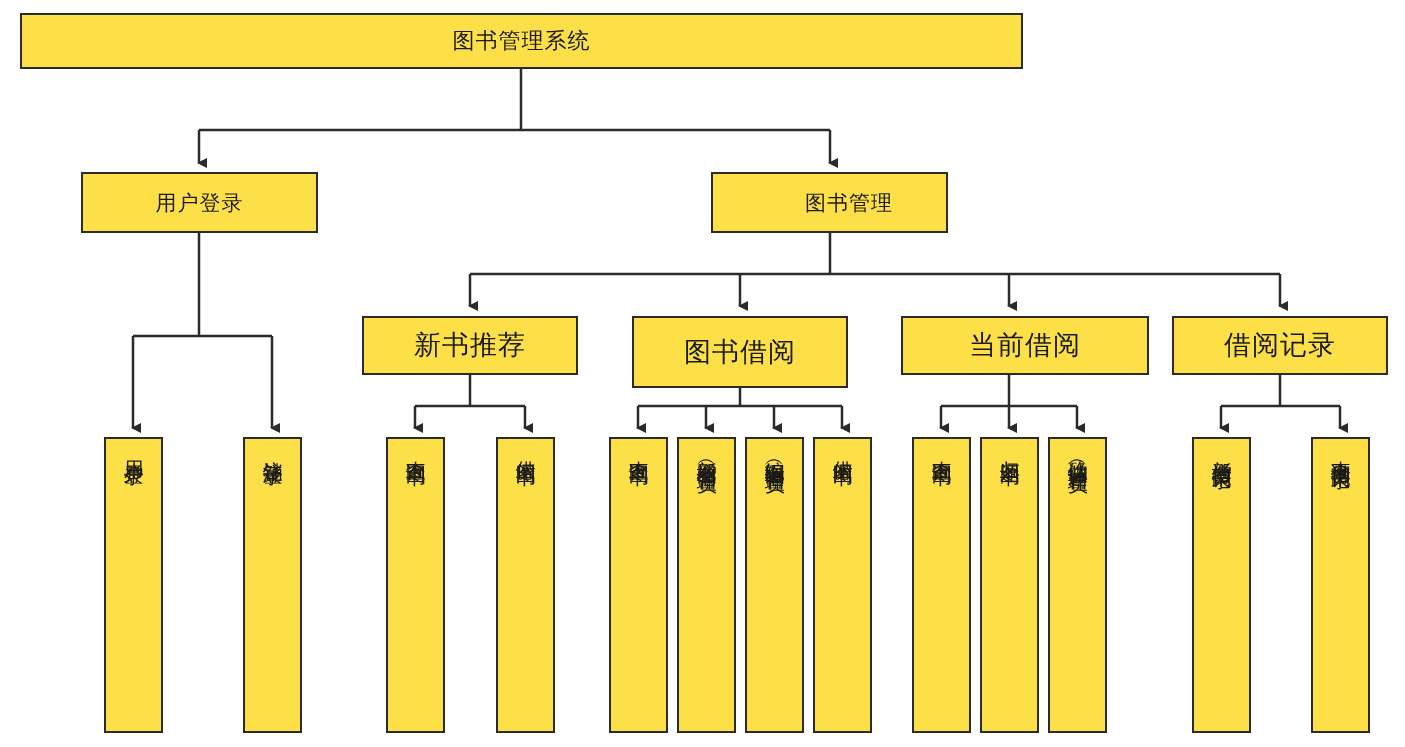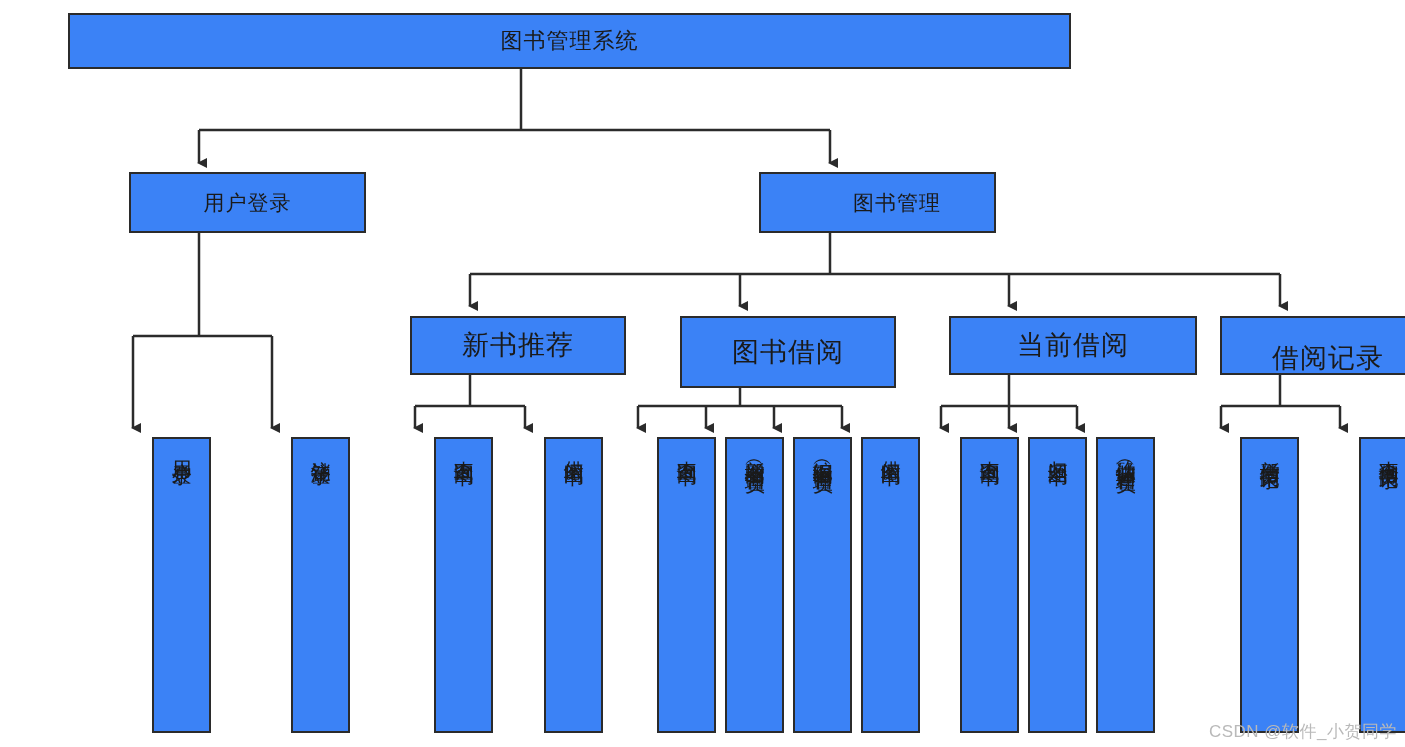--- a/index.html
+++ b/index.html
@@ -8,27 +8,26 @@
     background:#ffffff;
     font-family:"Liberation Sans","DejaVu Sans",sans-serif;
     overflow:hidden;
   }
   #stage{position:relative;width:1405px;height:747px;}
   svg.lines{position:absolute;left:0;top:0;width:1405px;height:747px;pointer-events:none;}
 
   .node{
     position:absolute;
     box-sizing:border-box;
-    background:#3b82f6;
+    background:#fde047;
     border:2.5px solid #2b2b2b;
     display:flex;
     align-items:center;
     justify-content:center;
     color:#1a1a1a;
-    margin-left:48px;
   }
   .node .lbl{
     font-size:21px;
     line-height:1.12;
     letter-spacing:1px;
     white-space:pre;
     text-align:center;
   }
   .node.root .lbl{font-size:22px;}
   .node.lvl2 .lbl{font-size:21px;}
@@ -127,21 +126,21 @@
 
   <div class="node lvl3" style="left:362px;top:316px;width:216px;height:59px;">
     <span class="lbl">新书推荐</span>
   </div>
   <div class="node lvl3" style="left:632px;top:316px;width:216px;height:72px;">
     <span class="lbl">图书借阅</span>
   </div>
   <div class="node lvl3" style="left:901px;top:316px;width:248px;height:59px;">
     <span class="lbl">当前借阅</span>
   </div>
-  <div class="node lvl3" style="left:1172px;top:316px;width:216px;height:59px;align-items:flex-end;">
+  <div class="node lvl3" style="left:1172px;top:316px;width:216px;height:59px;">
     <span class="lbl">借阅记录</span>
   </div>
 
   <div class="node leaf" style="left:104px;top:437px;width:59px;height:296px;">
     <span class="lbl">用户登录</span>
   </div>
   <div class="node leaf" style="left:243px;top:437px;width:59px;height:296px;">
     <span class="lbl">注销登录</span>
   </div>
 
@@ -175,15 +174,14 @@
     <span class="lbl">确认归还（管理员）</span>
   </div>
 
   <div class="node leaf" style="left:1192px;top:437px;width:59px;height:296px;">
     <span class="lbl">新增借阅记录</span>
   </div>
   <div class="node leaf" style="left:1311px;top:437px;width:59px;height:296px;">
     <span class="lbl">查询借阅记录</span>
   </div>
 
-  <div class="watermark">CSDN @软件_小贺同学</div>
 
 </div>
 
 </body></html>

